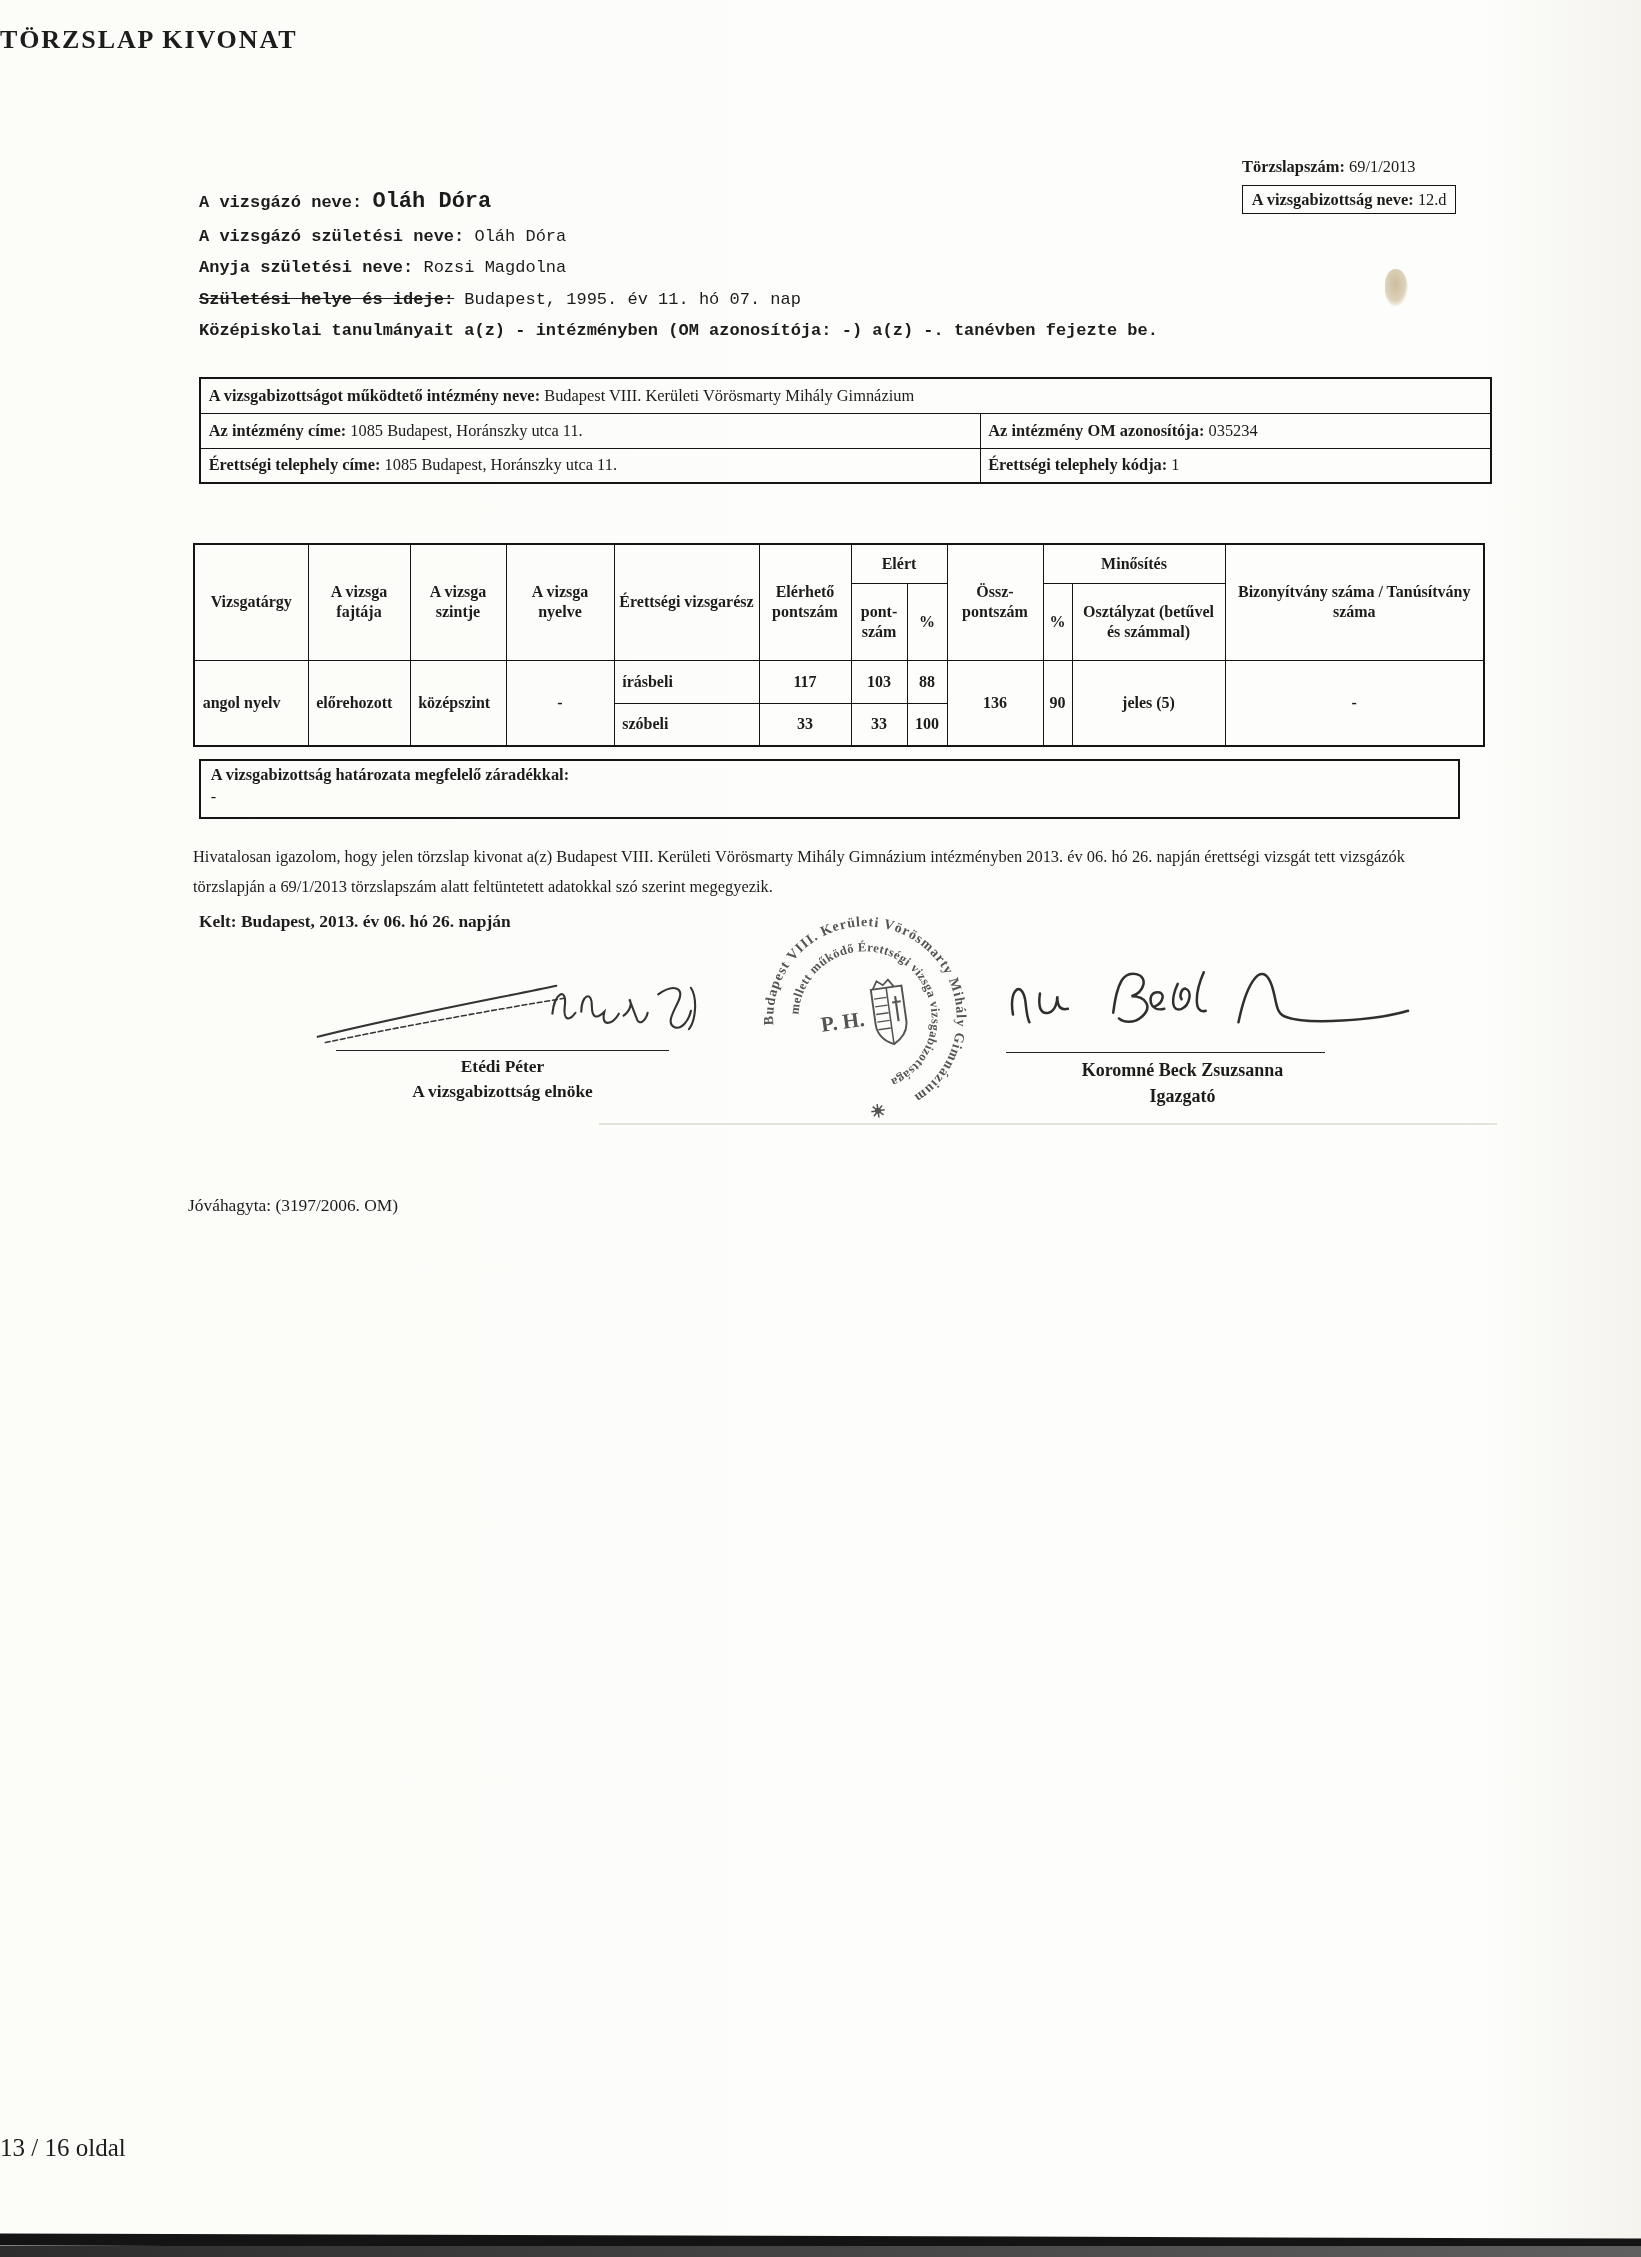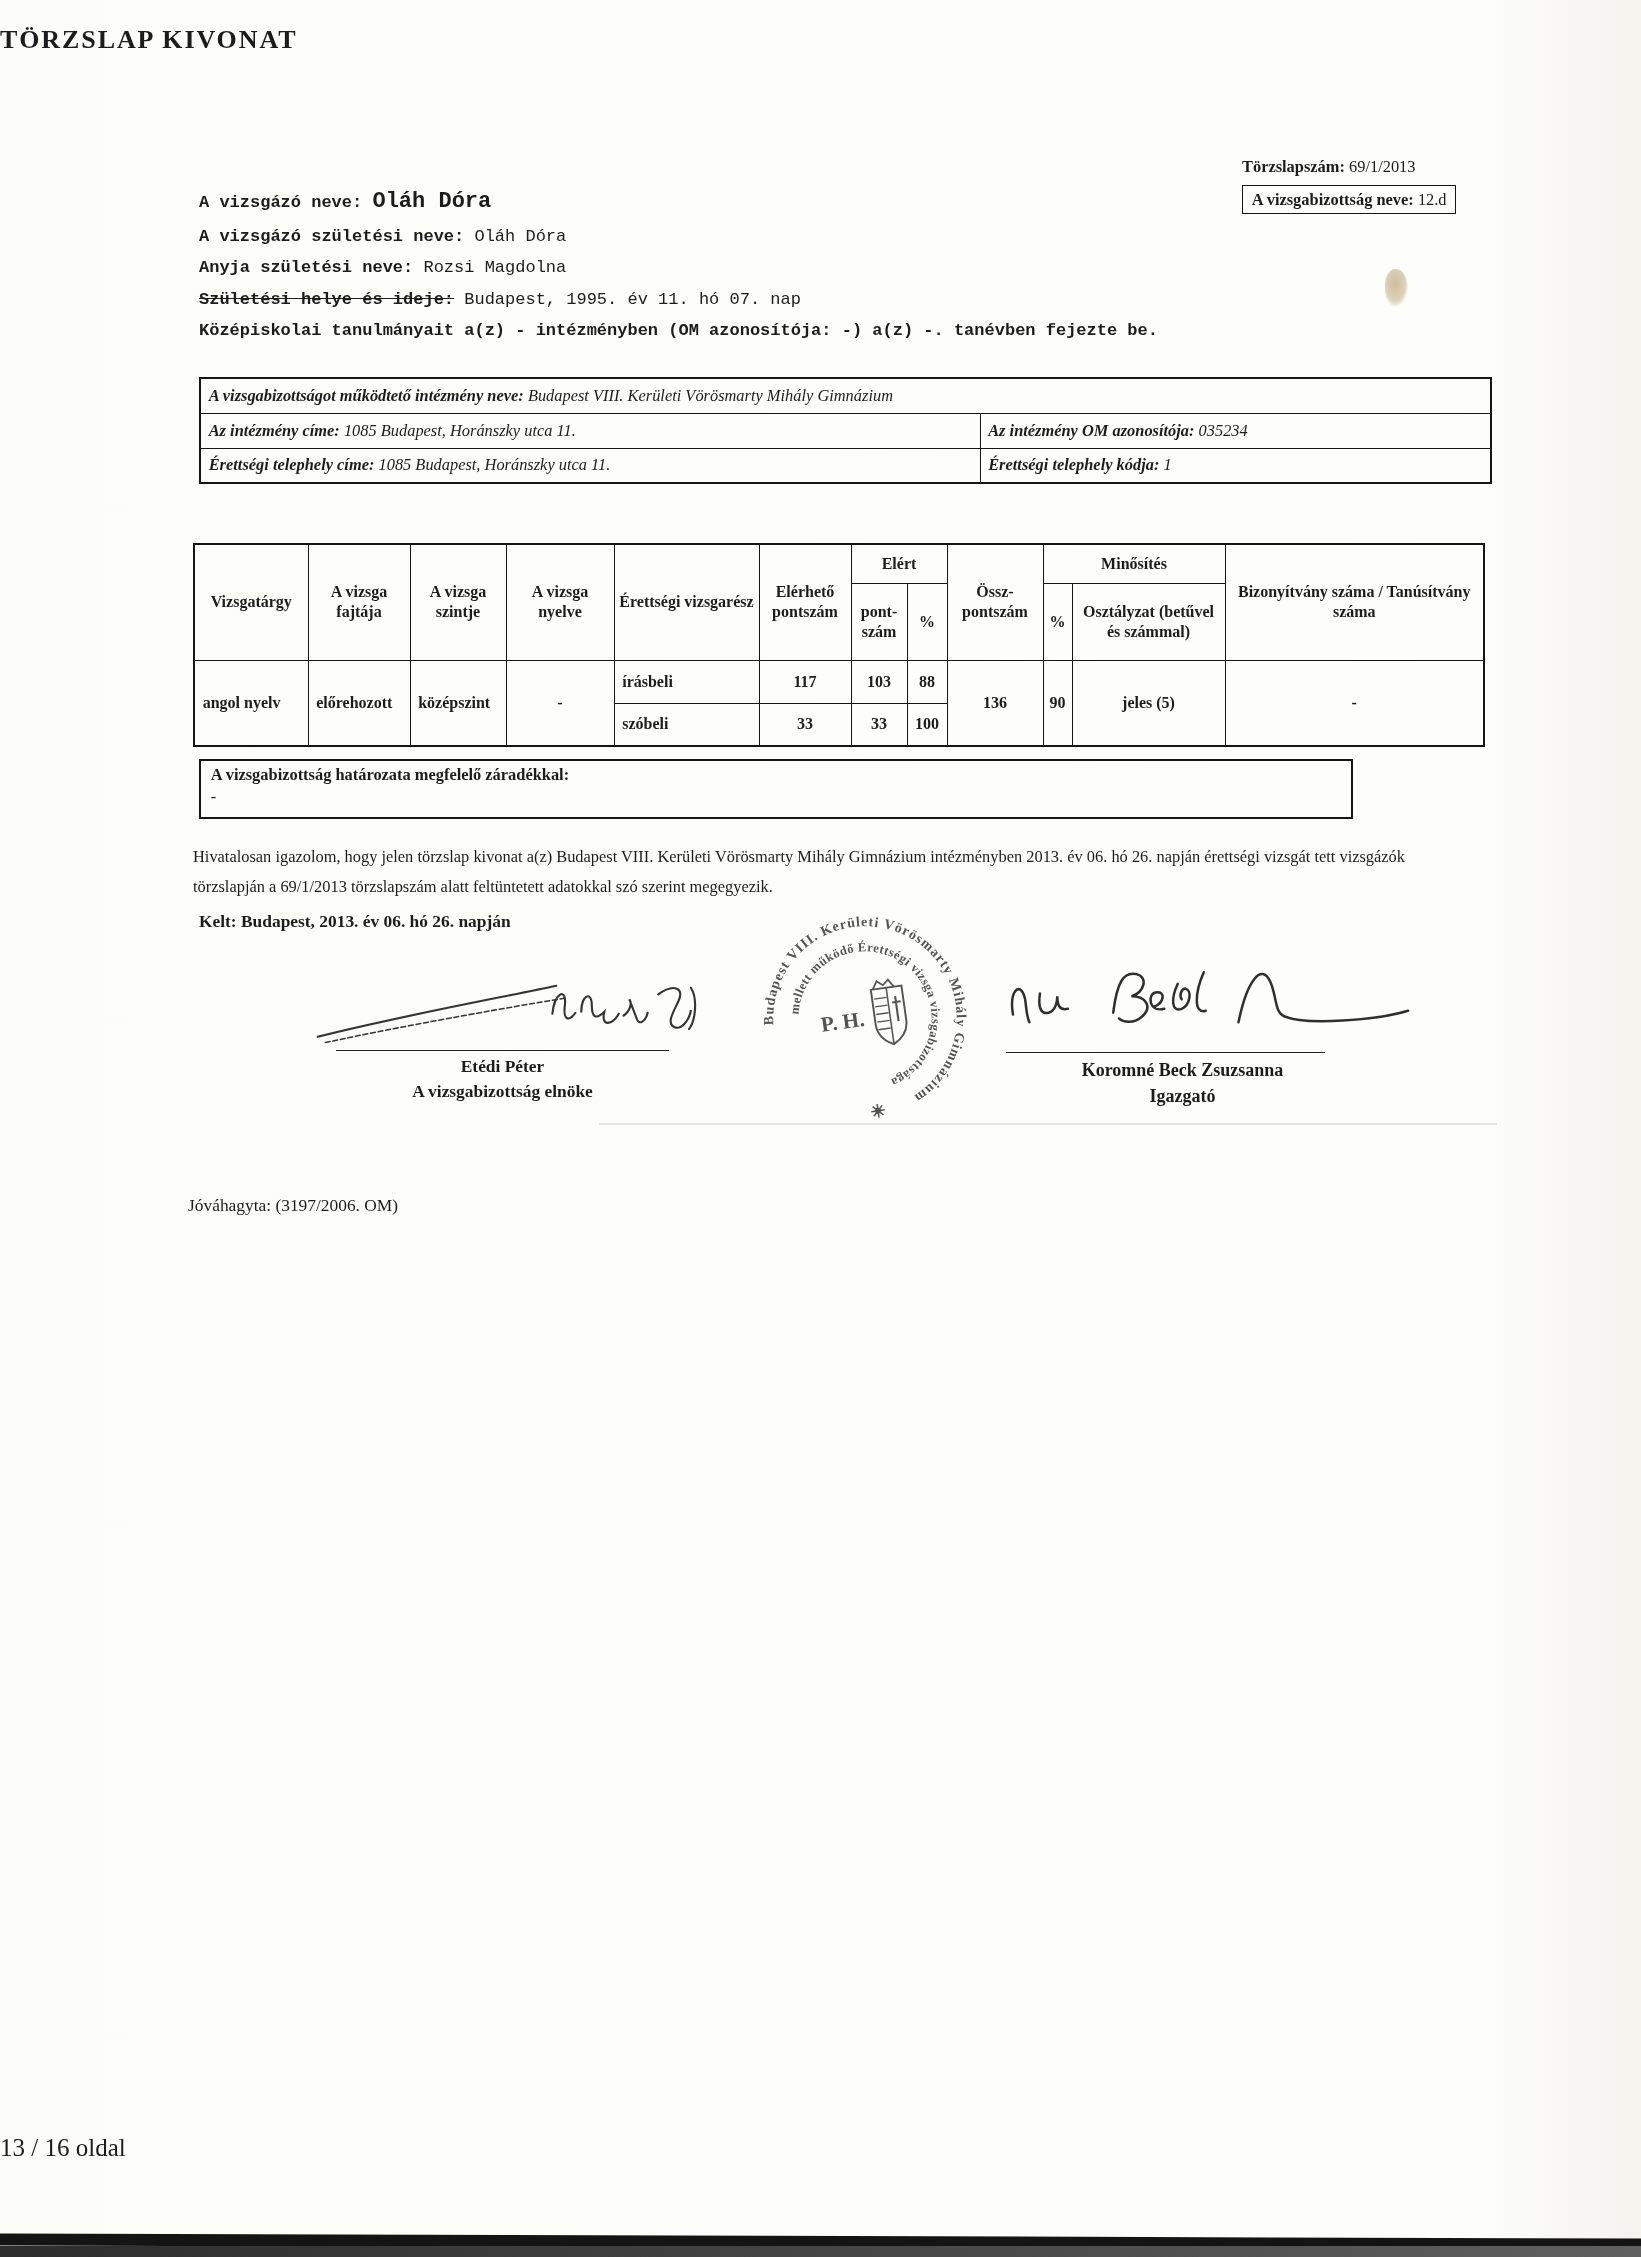--- a/index.html
+++ b/index.html
@@ -33,41 +33,41 @@
   .bold-line { font-weight:bold; }
 
   table { border-collapse:collapse; }
   .inst-table {
     position:absolute; left:199px; top:377px; width:1291px;
     font-size:16.4px; table-layout:fixed;
     border:2.9px solid #151515;
   }
   .inst-table td {
     border:1.9px solid #151515; padding:4.8px 7.7px; height:35px; vertical-align:middle;
-    white-space:nowrap; overflow:hidden;font-style:italic;
+    white-space:nowrap; overflow:hidden;
   }
   .inst-table .lbl { font-weight:bold; }
 
   .res-table {
     position:absolute; left:193px; top:543px; width:1288px;
     font-size:16px; table-layout:fixed;
     border:2.9px solid #151515;
   }
   .res-table th, .res-table td {
     border:1.9px solid #151515; padding:1.9px 3.9px; text-align:center; vertical-align:middle;
     font-weight:bold; overflow:hidden;
   }
   .res-table th { font-weight:bold; line-height:1.25; }
   .res-table tr.hrow1 th.short { height:39px; }
   .res-table tr.hrow2 th { height:77px; }
   .res-table td { height:43px; }
   .res-table .al { text-align:left; padding-left:7.7px; }
 
   .decision-box {
-    position:absolute; left:199px; top:759px; width:1154px; height:60px;
+    position:absolute; left:199px; top:759px; width:1261px; height:60px;
     border:2.9px solid #151515; padding:3.9px 9.7px; font-size:16.4px;
   }
   .decision-box .lbl { font-weight:bold; }
   .decision-box .val { margin-top:1.9px; }
 
   .statement {
     position:absolute; left:193px; top:842px; width:1273px;
     font-size:16.4px; line-height:1.8;
   }
   .kelt { position:absolute; left:199px; top:911px; font-size:17.4px; font-weight:bold; }

